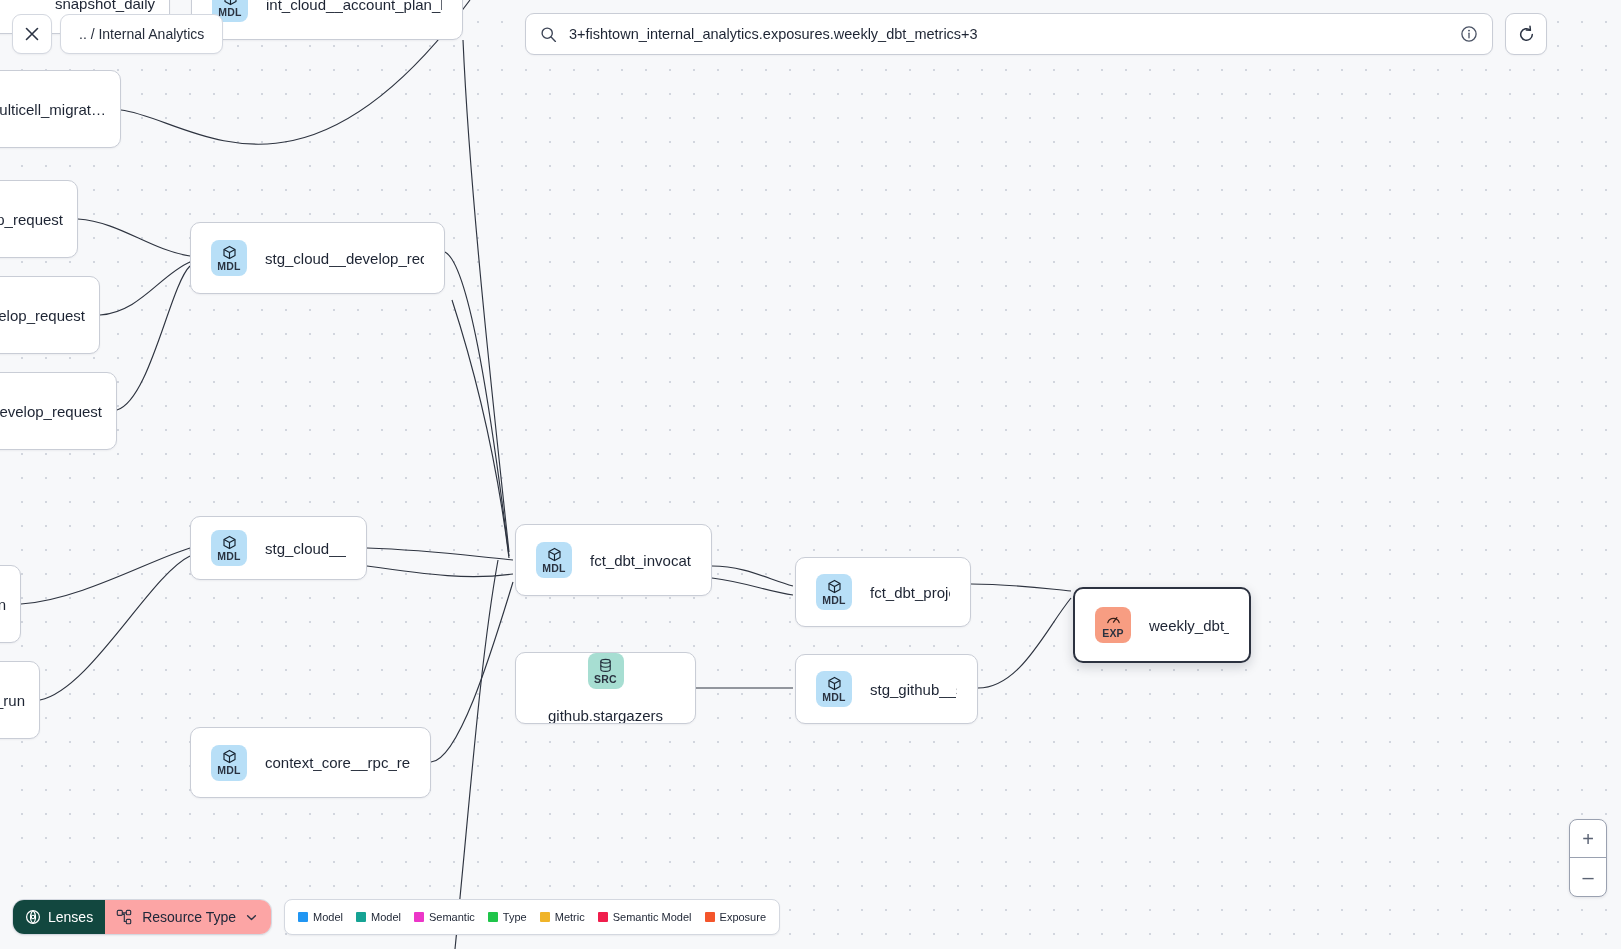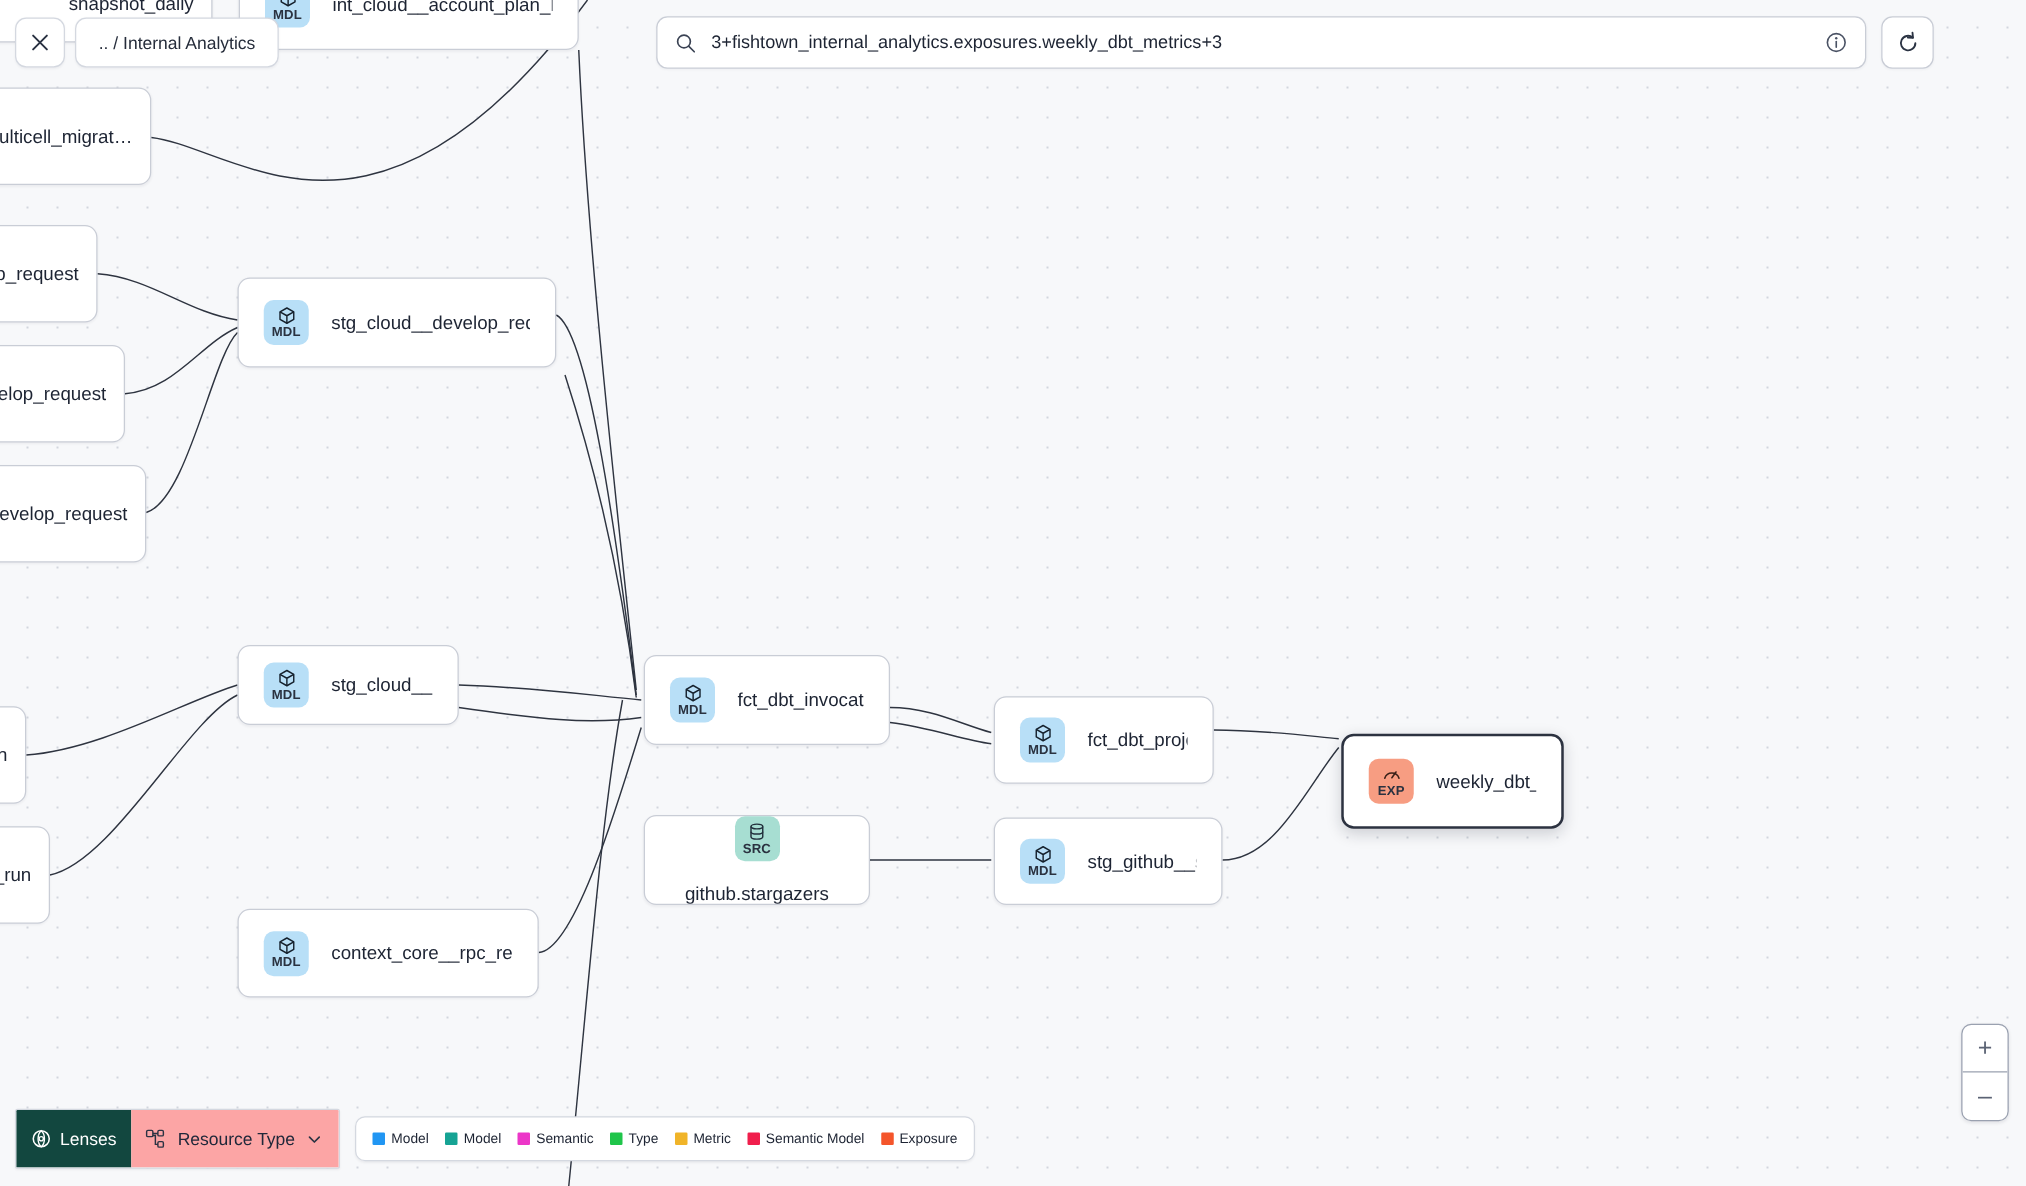--- a/index.html
+++ b/index.html
@@ -119,23 +119,23 @@
     border-radius: 9px;
     display: flex; align-items: center; justify-content: center;
     cursor: pointer;
     box-shadow: 0 1px 2px rgba(16,24,40,.04);
   }
 
   
   .bottom-bar { position: absolute; left: 12px; bottom: 14px; display: flex; align-items: center; gap: 12px; z-index: 20; }
   .lens-group {
     display: flex; align-items: center;
-    height: 48px;
+    height: 36px;
     border: 1px solid #d4d8e0;
-    border-radius: 2px;
+    border-radius: 12px;
     overflow: hidden;
     background: #fff;
     box-shadow: 0 1px 2px rgba(16,24,40,.06);
   }
   .lens-btn {
     display: flex; align-items: center; gap: 7px;
     height: 100%;
     padding: 0 12px;
     background: #12473f;
     color: #fff;

